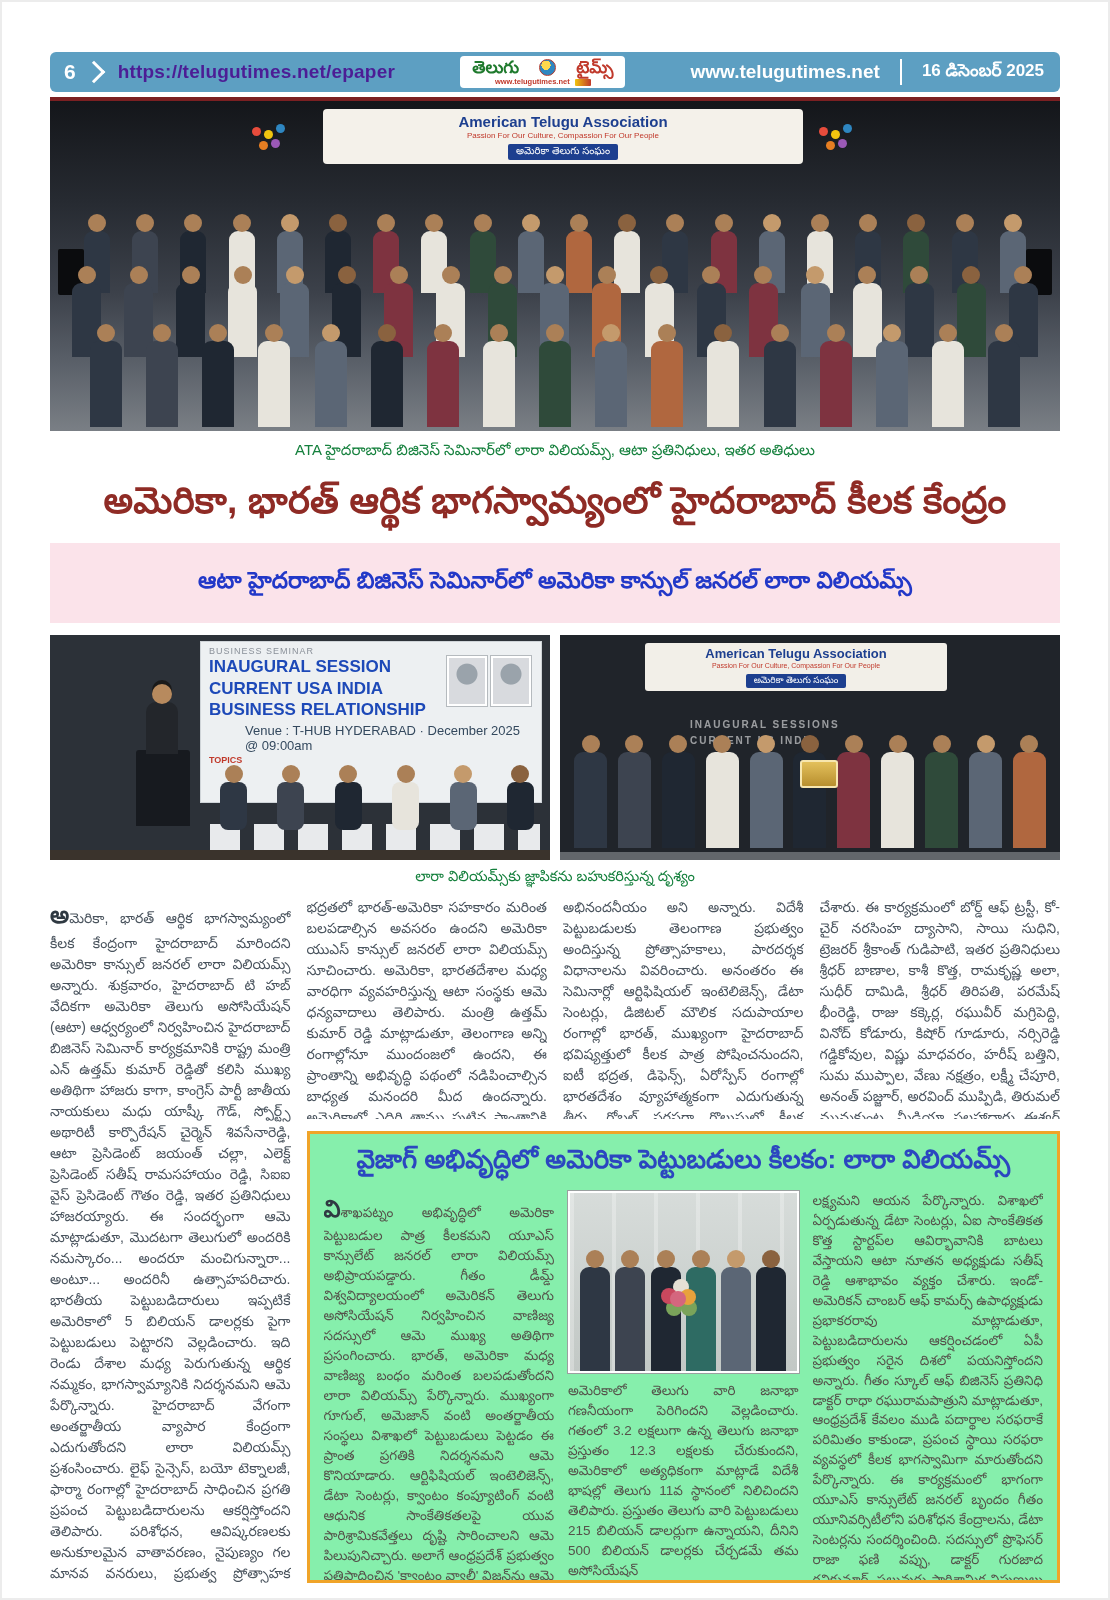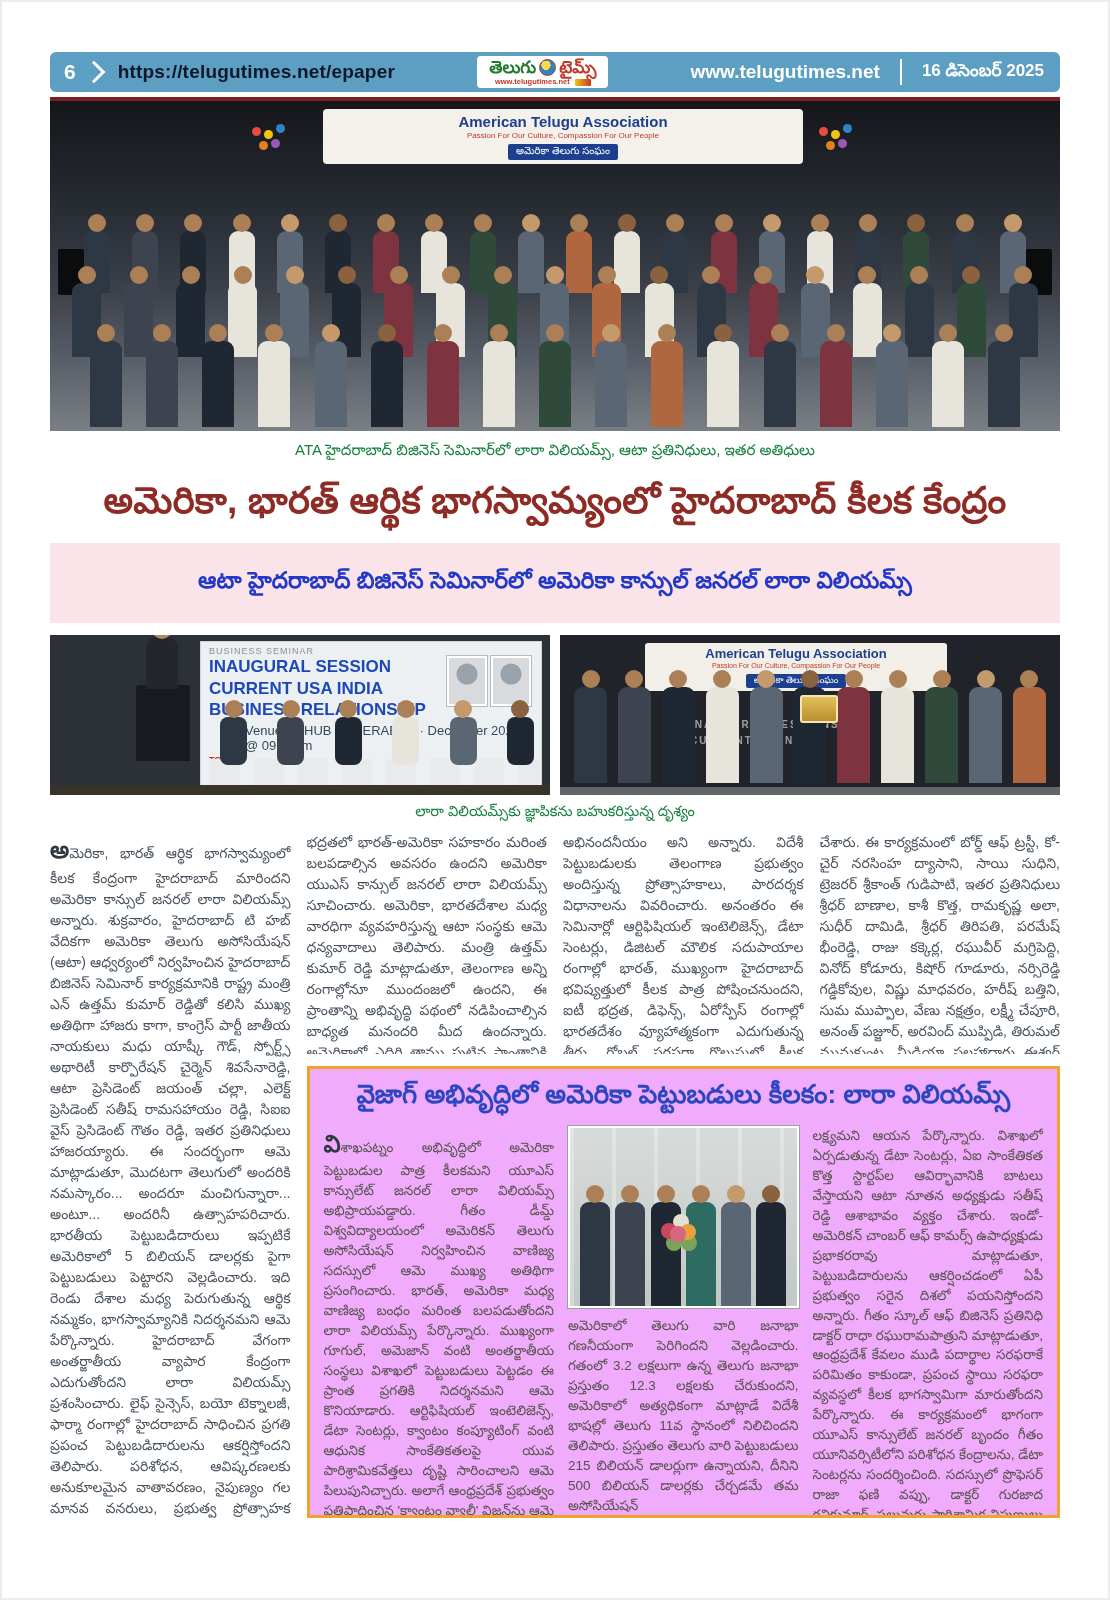--- a/index.html
+++ b/index.html
@@ -4,24 +4,24 @@
 <style>
   html,body{margin:0;padding:0;background:#ffffff;}
   .sheet{width:1110px;height:1600px;position:relative;background:#fff;
          font-family:"Liberation Sans",sans-serif;box-shadow:inset 0 0 0 2px #ececec;overflow:hidden;}
   .inner{position:absolute;left:50px;right:50px;top:52px;}
 
   
   .masthead{display:flex;align-items:center;background:#5d9fc2;height:40px;border-radius:6px;padding:0 12px;gap:10px;}
   .pgnum{color:#fff;font-size:21px;font-weight:bold;margin-left:2px;}
   .chev{width:13px;height:13px;border-top:3px solid #fff;border-right:3px solid #fff;transform:rotate(45deg);margin-right:6px;}
-  .epurl{color:#0f172a;font-weight:bold;font-size:19px;letter-spacing:.2px;}
+  .epurl{color:#4c1d95;font-weight:bold;font-size:19px;letter-spacing:.2px;}
   .spacer{flex:1;}
   .logo{background:#fff;border-radius:4px;padding:3px 12px 2px;text-align:center;line-height:1;}
-  .logo-line{display:flex;gap:3px;align-items:center;justify-content:center;}
+  .logo-line{display:flex;gap:20px;align-items:center;justify-content:center;}
   .logo-te{color:#1f7a2d;font-weight:bold;font-size:17px;}
   .globe{width:15px;height:15px;border-radius:50%;background:radial-gradient(circle at 40% 35%,#ffd84d 0 34%,#2e86c1 35% 100%);border:1px solid #b03a2e;}
   .logo-ti{color:#c0392b;font-weight:bold;font-size:17px;}
   .logo-subrow{display:flex;align-items:center;justify-content:center;gap:5px;margin-top:2px;}
   .logo-sub{color:#c0392b;font-size:7.5px;font-weight:bold;}
   .logo-badge{width:16px;height:7px;background:linear-gradient(90deg,#f1c40f,#c0392b);border-radius:1px;}
   .siteurl{color:#fff;font-weight:bold;font-size:19px;}
   .vdiv{width:2px;height:26px;background:#fff;margin:0 10px;}
   .dateline{color:#fff;font-weight:bold;font-size:17px;margin-right:4px;white-space:nowrap;}
   .maroon-rule{height:4px;background:#7b2022;margin-top:5px;}
@@ -58,21 +58,21 @@
   .photo-main .r3{position:absolute;top:240px;left:40px;right:40px;}
   .photo-main .r3 i{width:32px;height:86px;}
 
   .cap{color:#15803d;text-align:center;font-size:15px;margin-top:9px;line-height:1.35;}
 
   
   .headline{color:#8f2b25;font-weight:bold;text-align:center;font-size:37px;margin-top:20px;letter-spacing:.2px;}
   .subhead{background:#fbe3ea;color:#2238c8;font-weight:bold;text-align:center;font-size:23px;margin-top:12px;padding:24px 4px;}
 
   
-  .photorow{display:flex;gap:10px;margin-top:12px;height:160px;}
+  .photorow{display:flex;gap:10px;margin-top:12px;height:225px;}
   .photorow>div{flex:1;position:relative;overflow:hidden;}
   .photo-left{background:#2c3138;}
   .backdrop{position:absolute;left:150px;top:6px;right:8px;height:152px;background:#edf0f2;border:1px solid #cfd4d8;padding:4px 8px;}
   .bd-small{color:#8a9099;font-size:9px;letter-spacing:1px;}
   .bd-line{color:#1d49b8;font-weight:bold;font-size:17px;line-height:1.25;}
   .bd-venue{color:#34495e;font-size:13px;margin-top:3px;margin-left:36px;}
   .bd-topics{color:#c0392b;font-weight:bold;font-size:9px;margin-top:2px;}
   .portrait{position:absolute;top:14px;width:36px;height:46px;background:radial-gradient(circle at 50% 35%,#9aa3ab 0 10px,#d8dade 11px);border:2px solid #fff;box-shadow:0 0 0 1px #b5babe;}
   .pt1{right:54px;} .pt2{right:10px;}
   .podium{position:absolute;left:86px;bottom:34px;width:54px;height:76px;background:#171a1f;border-radius:3px 3px 0 0;}
@@ -98,21 +98,21 @@
   .caprow .cap{flex:1;margin-top:7px;font-size:14.5px;}
 
   
   .article{display:grid;grid-template-columns:repeat(4,1fr);grid-template-rows:222px 452px;gap:12px 16px;margin-top:10px;}
   .col{font-size:14px;line-height:1.5;color:#4a545e;text-align:justify;overflow:hidden;}
   .col1{grid-column:1;grid-row:1 / span 2;}
   .c2{grid-column:2;} .c3{grid-column:3;} .c4{grid-column:4;}
   .dropcap::first-letter{font-size:24px;font-weight:bold;color:#2f3942;}
 
   
-  .ybox{grid-column:2 / 5;grid-row:2;background:#f0abfc;border:3px solid #f0a429;padding:8px 14px 18px;overflow:hidden;}
+  .ybox{grid-column:2 / 5;grid-row:2;background:#86efac;border:3px solid #f0a429;padding:8px 14px 18px;overflow:hidden;}
   .ybox-head{color:#2b46c0;font-weight:bold;text-align:center;font-size:26px;margin:2px 0 10px;}
   .ybox-cols{display:grid;grid-template-columns:repeat(3,1fr);gap:14px;}
   .ybox .col{font-size:13.5px;line-height:1.48;color:#54524a;}
   .photo-box{position:relative;height:178px;background:linear-gradient(#d7dcda,#c2c8c5);border:2px solid #fff;box-shadow:0 0 0 1px #9aa0a0;overflow:hidden;margin-bottom:8px;}
   .photo-box::before{content:"";position:absolute;inset:0;background:repeating-linear-gradient(90deg,rgba(255,255,255,.28) 0 4px,transparent 4px 42px);}
   .photo-box .row{position:absolute;left:10px;right:10px;bottom:0;}
   .photo-box .row i{width:30px;height:104px;}
   .photo-box .row i:nth-child(4){background:#2e6b63;}
   .bouquet{position:absolute;left:44%;bottom:64px;width:16px;height:16px;border-radius:50%;background:#d4667e;z-index:2;
            box-shadow:10px -2px 0 #e8a13c,-9px -3px 0 #c9485e,3px -12px 0 #e5e0d4,-4px 9px 0 #7aa35a,11px 9px 0 #7aa35a;}

